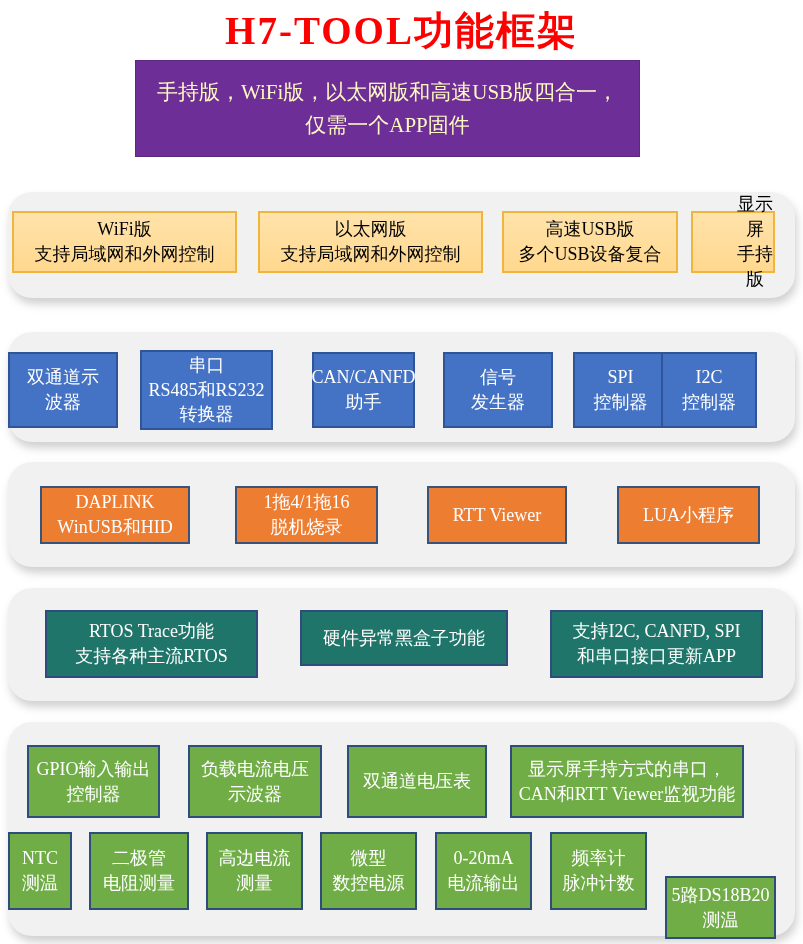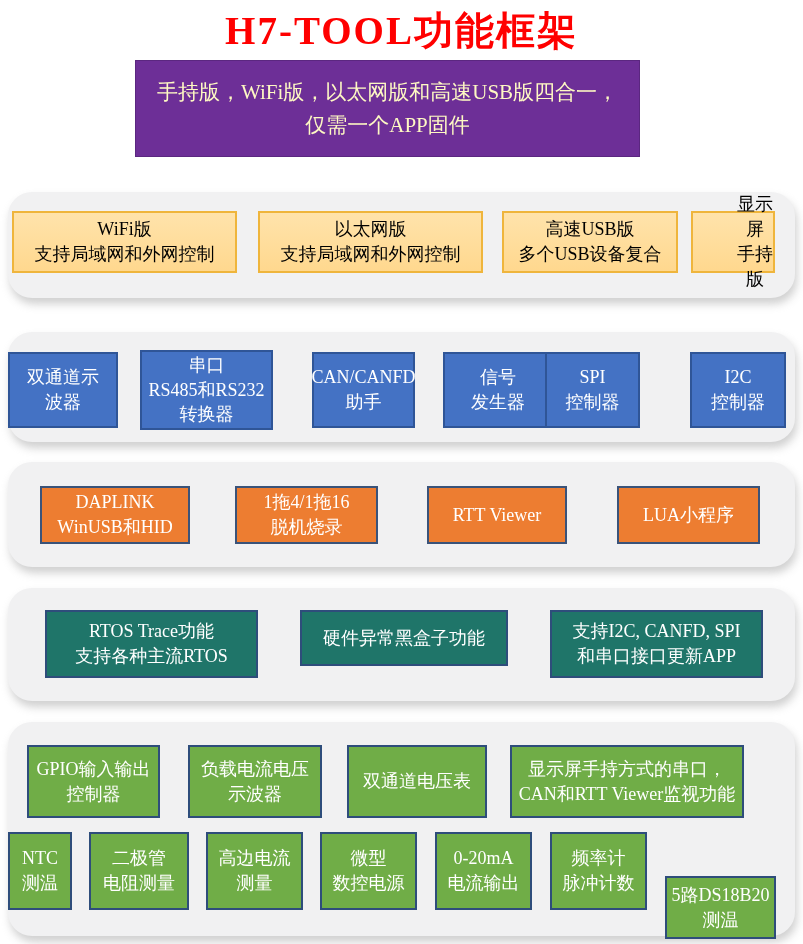--- a/index.html
+++ b/index.html
@@ -109,25 +109,25 @@
     <span>转换器</span>
   </div>
   <div class="box blue" style="left:312px;top:352px;width:103px;height:76px;">
     <span>CAN/CANFD</span>
     <span>助手</span>
   </div>
   <div class="box blue" style="left:443px;top:352px;width:110px;height:76px;">
     <span>信号</span>
     <span>发生器</span>
   </div>
-  <div class="box blue" style="left:545px;top:352px;width:95px;height:76px;">
+  <div class="box blue" style="left:573px;top:352px;width:95px;height:76px;">
     <span>SPI</span>
     <span>控制器</span>
   </div>
-  <div class="box blue" style="left:690px;top:352px;width:96px;height:76px;">
+  <div class="box blue" style="left:661px;top:352px;width:96px;height:76px;">
     <span>I2C</span>
     <span>控制器</span>
   </div>
 
   <div class="shelf" style="left:8px;top:462px;width:787px;height:105px;"></div>
   <div class="box orange" style="left:40px;top:486px;width:150px;height:58px;">
     <span>DAPLINK</span>
     <span>WinUSB和HID</span>
   </div>
   <div class="box orange" style="left:235px;top:486px;width:143px;height:58px;">

